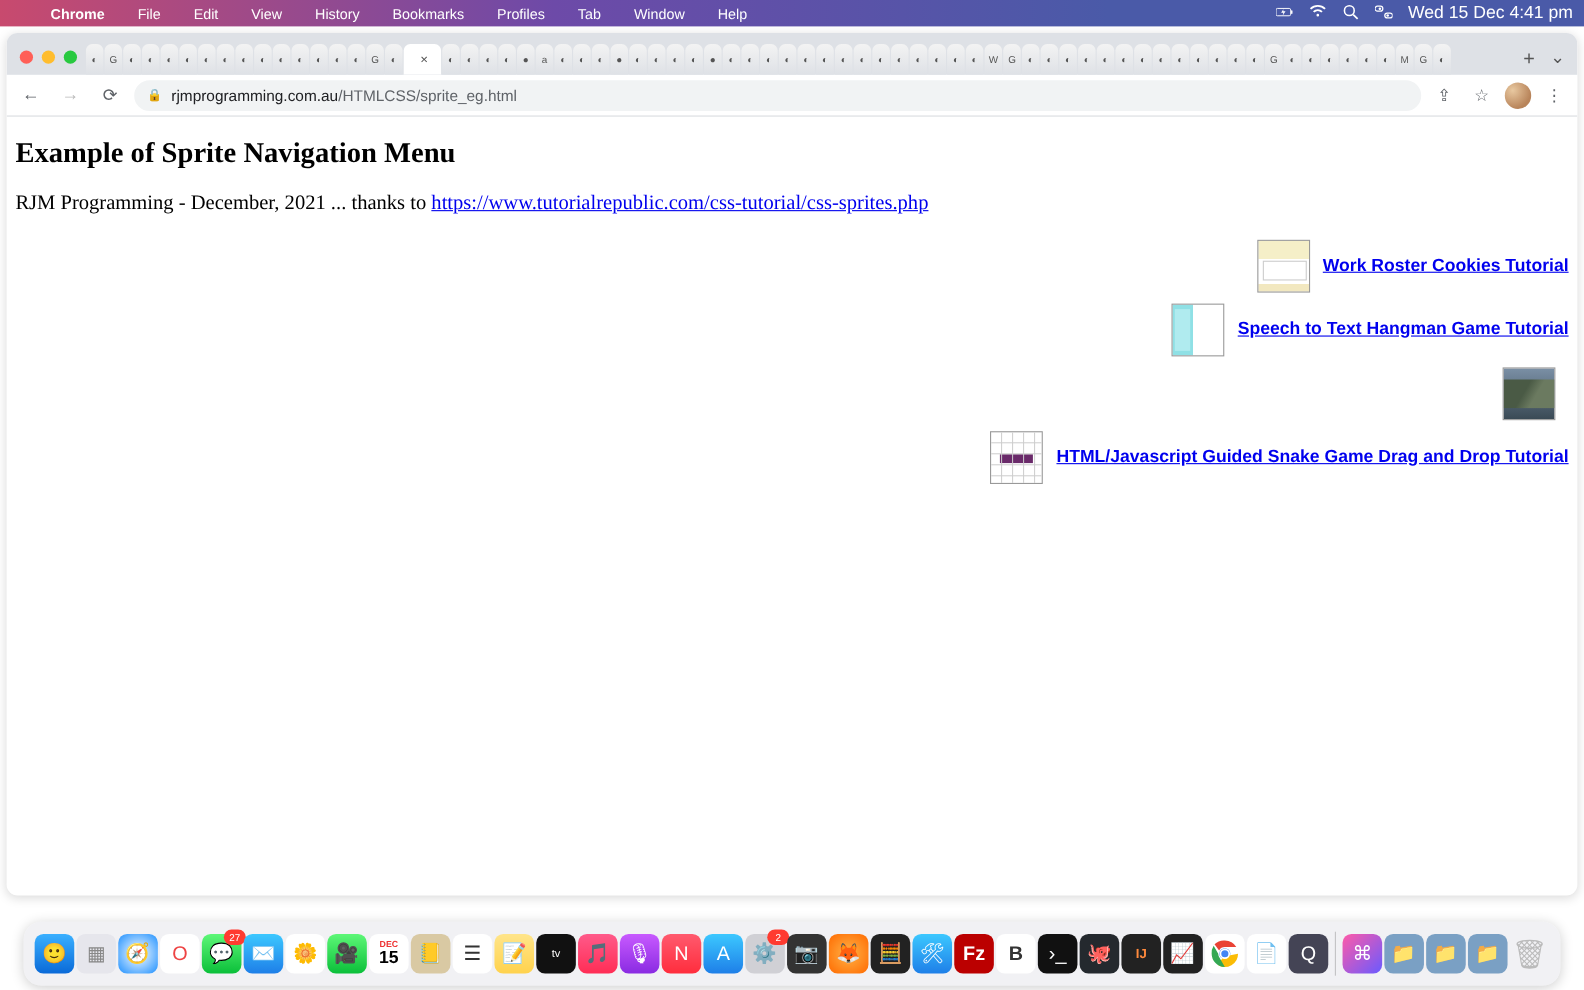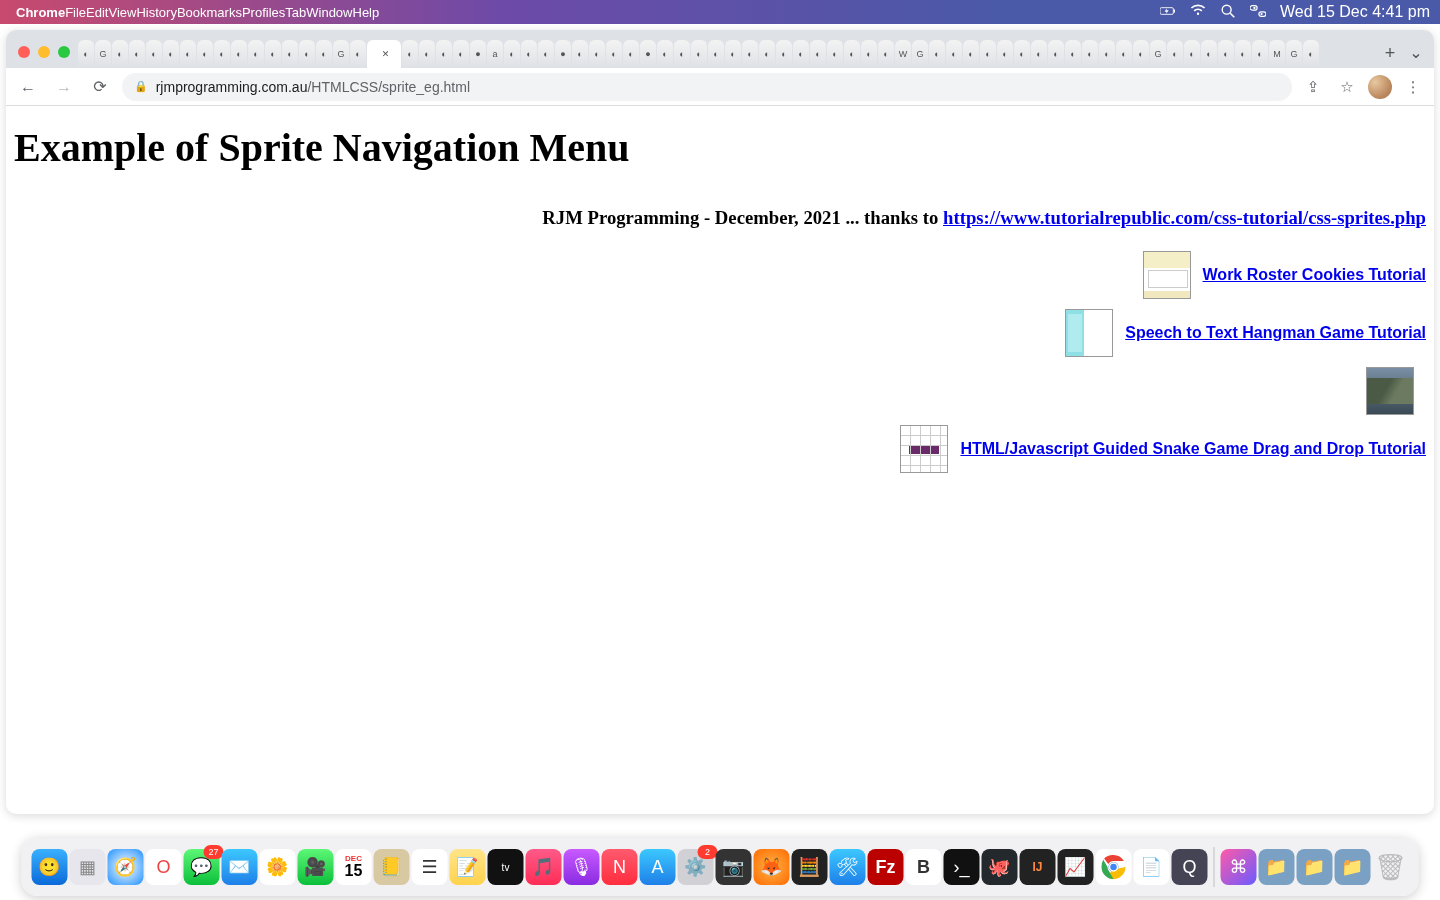--- a/index.html
+++ b/index.html
@@ -15,21 +15,21 @@
 .menubar {
   height: 24px;
   background: linear-gradient(90deg,#c84a6e 0%,#6d4aa8 35%,#4a5aa8 70%,#4a5aa8 100%);
   display: flex;
   align-items: center;
   color: #fff;
   font-size: 13px;
   padding: 0 10px;
   position: relative;
 }
-.menubar .left { display:flex; align-items:flex-start; gap:0; }
+.menubar .left { display:flex; align-items:flex-start; gap:30px; }
 .menubar .apple { font-size:14px; margin-right:6px;}
 .menubar .appname { font-weight:600; }
 .menubar .right { margin-left:auto; display:flex; align-items:center; gap:14px; }
 .menubar .right .clock { font-size:16px; }
 .menubar svg.ico { width:16px; height:16px; fill:#fff; }
 
 .chrome-window {
   margin: 6px 6px 0 6px;
   border-radius: 10px;
   background:#fff;
@@ -93,22 +93,22 @@
 .omnibox .path{color:#5f6368;}
 .toolbar .rightico{width:26px;text-align:center;color:#5f6368;font-size:15px;}
 .avatar{width:24px;height:24px;border-radius:50%;background:radial-gradient(circle at 30% 30%,#e8c8a0,#b8845a 70%);}
 
 .page {
   flex:1;
   padding:18px 8px;
   overflow:auto;
   font-family: "Times New Roman", serif;
 }
-.page h1{ font-size:40px; font-weight:700; margin-bottom:36px;}
-.page h3{ font-size:18.7px; font-weight:700; margin-bottom:22px;text-align:right;}
+.page h1{ font-size:26px; font-weight:700; margin-bottom:20px;}
+.page h3{ font-size:18.7px; font-weight:400; margin-bottom:22px;}
 .page h3 a{ color:#0000ee; text-decoration:underline;}
 .sprite-list{ list-style:none; padding-left:44px;}
 .sprite-list li{ display:flex; align-items:center; margin-bottom:10px; height:48px;justify-content:flex-end;}
 .thumb{ width:48px; height:48px; border:1px solid #999; background:#eef; margin-right:12px; position:relative; overflow:hidden;}
 .thumb::before,.thumb::after{content:"";position:absolute;}
 .t1{background:linear-gradient(#f5efc8 35%,#fff 35%,#fff 85%,#f2e8c0 85%);}
 .t1::before{left:4px;top:18px;width:38px;height:16px;background:#fff;border:1px solid #ccc;}
 .t2{background:#fff;}
 .t2::before{left:12px;top:6px;width:22px;height:22px;background:#bfe3ef;border:1px solid #88b;}
 .t2::after{left:4px;bottom:4px;width:38px;height:12px;background:repeating-linear-gradient(90deg,#e0b060 0 5px,#f5d9a8 5px 10px);}

